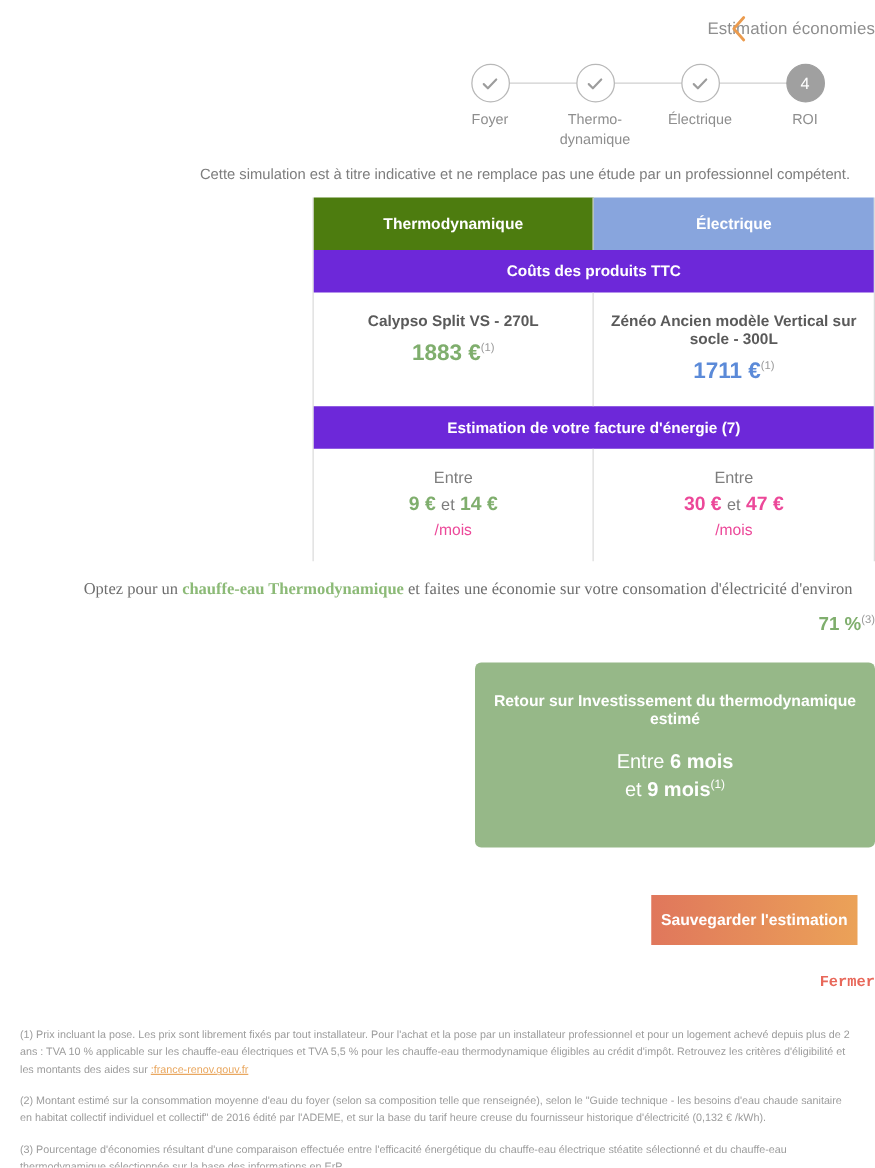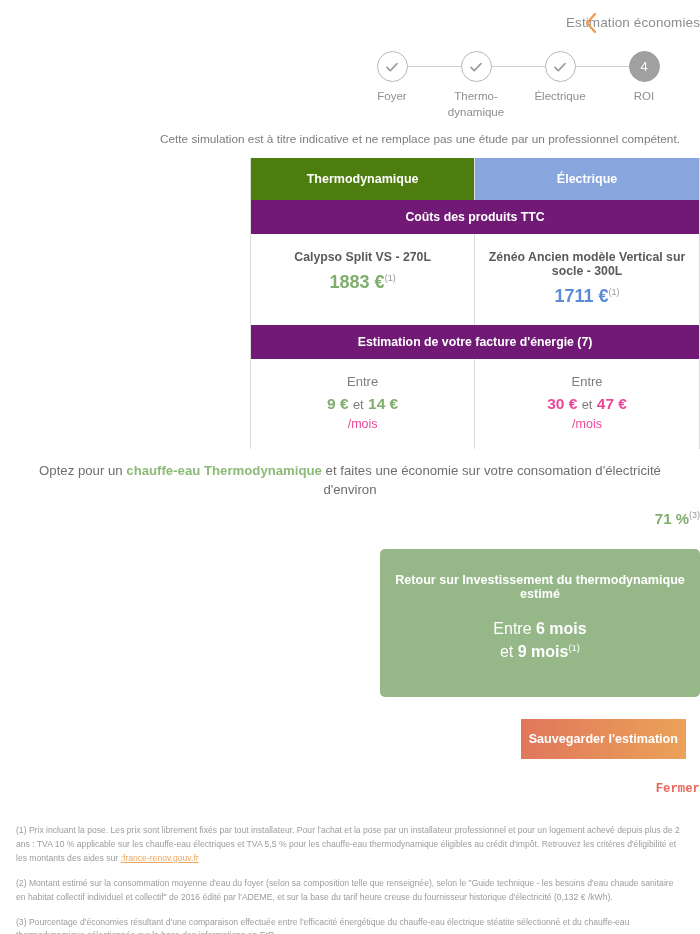--- a/index.html
+++ b/index.html
@@ -133,21 +133,21 @@
   .head-green, .head-blue {
     color: #ffffff;
     font-size: 12.5px;
     font-weight: bold;
     padding: 14px 6px;
   }
   .head-green { background: #4d7c0f; }
   .head-blue  { background: #88a5dd; }
 
   .band {
-    background: #701a75;
+    background: #6d28d9;
     color: #ffffff;
     font-size: 12.3px;
     font-weight: bold;
     text-align: center;
     padding: 10px 6px;
   }
 
   .product-cell {
     padding: 16px 10px 18px;
   }
@@ -178,20 +178,21 @@
   .bill-mois { font-size: 12.5px; color: #ec4899; }
 
   
   .optez {
     flex: 0 0 auto;
     text-align: center;
     font-size: 13.2px;
     color: #6e6e6e;
     padding: 12px 18px 0;
     line-height: 1.48;
+    font-family: Liberation Serif, serif;
   }
   .optez .hl { color: #8cba77; font-weight: bold; }
   .pct {
     text-align: center;
     margin-top: 10px;
     font-size: 15px;
     font-weight: bold;
     color: #7fae6d;
   }
 
@@ -209,21 +210,21 @@
     color: #ffffff;
     text-align: center;
     padding: 24px 14px 34px;
   }
   .roi-title { font-size: 12.6px; font-weight: bold; margin-bottom: 16px; }
   .roi-line { font-size: 16px; line-height: 1.45; }
   .roi-line .strong { font-weight: bold; }
   .roi-line .fnw { font-size: 9.5px; vertical-align: super; }
 
   
-  .save-wrap { flex: 0 0 auto; padding: 22px 14px 0; }
+  .save-wrap { flex: 0 0 auto; padding: 38px 14px 0; }
   .save-btn {
     display: block;
     width: 100%;
     border: none;
     background: linear-gradient(to right, #e0775c 0%, #eba258 100%);
     color: #ffffff;
     font-family: "Liberation Sans", sans-serif;
     font-size: 12.6px;
     font-weight: bold;
     padding: 13px 8px;

